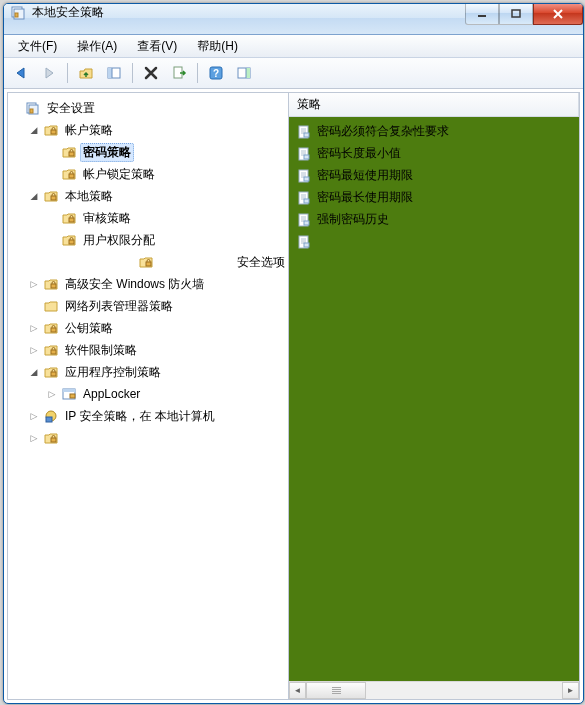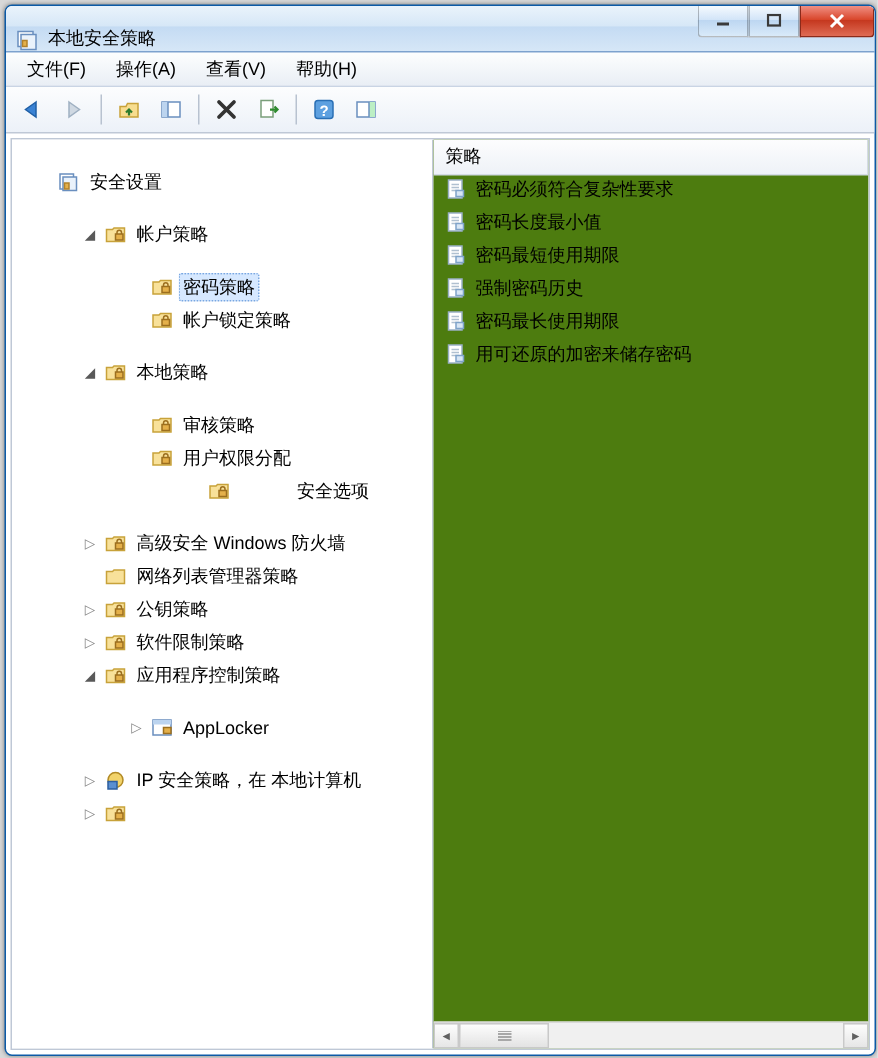--- a/index.html
+++ b/index.html
@@ -1,19 +1,19 @@
 <!DOCTYPE html>
 <html><head>
 <meta charset="utf-8">
 <style>
 html,body{margin:0;padding:0;font-family:"Microsoft YaHei","SimSun",Tahoma,sans-serif;font-size:12px;background:#d8d8d8}
 .window{width:579px;height:699px;margin:3px;background:#fff;border:1px solid #0c5aa6;box-shadow:0 0 3px rgba(0,0,0,.4);display:flex;flex-direction:column;border-radius:5px;overflow:hidden}
 
 
-.titlebar{height:30px;background:linear-gradient(to bottom,#eaf3fb 0%,#d6e7f7 45%,#c4dbf3 46%,#d6e7f7 100%);display:flex;align-items:flex-end;border-bottom:1px solid #7da2ce;position:relative}
+.titlebar{height:30px;background:linear-gradient(to bottom,#eaf3fb 0%,#d6e7f7 45%,#c4dbf3 46%,#d6e7f7 100%);display:flex;align-items:flex-start;border-bottom:1px solid #7da2ce;position:relative}
 .title-icon{width:16px;height:16px;margin:0 6px;display:inline-flex;align-items:center;justify-content:center}
 .title-text{font-size:12px;color:#000;flex:0 0 auto}
 .win-controls{position:absolute;right:0;top:0;display:flex}
 .win-btn{width:32px;height:20px;border:1px solid rgba(0,0,0,.25);border-top:none;background:linear-gradient(to bottom,#f5fafe,#d3e5f8 45%,#bcd6f1 46%,#d9eaf9);display:flex;align-items:center;justify-content:center}
 .win-btn:first-child{border-bottom-left-radius:3px}
 .win-btn.close{width:48px;background:linear-gradient(to bottom,#f08f83,#d9472c 45%,#c4361d 46%,#df6b54);border-color:#8b2a1a;border-bottom-right-radius:3px}
 .win-btn svg{display:block}
 
 
 .menubar{height:22px;display:flex;align-items:center;padding:0 4px;background:linear-gradient(to bottom,#fdfefe,#e9eef5);border-bottom:1px solid #c9d4e4}
@@ -24,34 +24,34 @@
 .tool-btn{width:24px;height:24px;display:flex;align-items:center;justify-content:center;border:1px solid transparent;border-radius:3px}
 .tool-sep{width:1px;height:20px;background:#b8c2d0;margin:0 3px}
 
 
 .client{flex:1;display:flex;border:1px solid #bfc8d6;margin:3px;overflow:hidden}
 
 .tree-pane{width:280px;border-right:1px solid #bfc8d6;overflow:auto;background:#fff;padding:4px 0}
 .list-pane{flex:1;display:flex;flex-direction:column;background:#4d7c0f;overflow:hidden}
 
 
-.tree ul{list-style:none;margin:13px;padding:0}
+.tree ul{list-style:none;margin:0;padding:0}
 .tree li{position:relative}
 .tree .row{display:flex;align-items:center;height:22px;white-space:nowrap}
 .tree .toggle{width:16px;height:16px;display:flex;align-items:center;justify-content:center;font-size:9px;color:#5b5b5b;flex:none}
 .tree .icon{width:18px;height:16px;display:flex;align-items:center;justify-content:center;flex:none;margin-right:2px}
 .tree .label{font-size:12px;padding:1px 3px;border-radius:2px}
 .tree .label.sel{background:#d6e8ff;border:1px dotted #7aa7e0;padding:0 2px}
 .tree ul.children{padding-left:18px}
 
 
 .list-header{height:23px;background:linear-gradient(to bottom,#fdfdfe,#eef2f7);border-bottom:1px solid #d4dbe5;display:flex;align-items:center}
 .list-header .col{padding:0 8px;font-size:12px;height:100%;display:flex;align-items:center;border-right:1px solid #d4dbe5}
 .list-body{flex:1;overflow:auto;padding-top:1px}
-.list-row{display:flex;align-items:flex-start;height:22px;padding:0 6px}
+.list-row{display:flex;align-items:flex-end;height:22px;padding:0 6px}
 .list-row .ic{width:18px;height:16px;display:flex;align-items:center;justify-content:center;flex:none;margin-right:4px}
 .list-row .txt{font-size:12px}
 
 
 .hscroll{height:17px;background:#f0f0f0;border-top:1px solid #d9d9d9;position:relative}
 .hscroll .btn{position:absolute;top:0;width:17px;height:17px;background:linear-gradient(to bottom,#fdfdfd,#e6e6e6);border:1px solid #c9c9c9;display:flex;align-items:center;justify-content:center;font-size:8px;color:#606060;box-sizing:border-box}
 .hscroll .btn.left{left:0}
 .hscroll .btn.right{right:0}
 .hscroll .thumb{position:absolute;top:0;bottom:0;left:17px;width:60px;background:linear-gradient(to bottom,#fdfdfd,#e3e3e3);border:1px solid #c9c9c9;box-sizing:border-box;display:flex;align-items:center;justify-content:center}
 .hscroll .thumb .grip{width:9px;height:7px;background:repeating-linear-gradient(to bottom,#a8a8a8 0 1px,transparent 1px 2px)}
@@ -173,21 +173,21 @@
                     <svg width="16" height="16">
                       <path d="M2 5h4l1-1h7v9H2z" fill="#f8e19a" stroke="#c8a23a"></path>
                       <rect x="8" y="8" width="5" height="4" fill="#e4b04a" stroke="#9c6f1f"></rect>
                       <path d="M9 8v-1a1.5 1.5 0 013 0v1" fill="none" stroke="#9c6f1f"></path>
                     </svg>
                   </span>
                   <span class="label">帐户策略</span>
                 </div>
                 <ul class="children">
                   <li>
-                    <div class="row" style="padding-left: 0px;">
+                    <div class="row" style="padding-left: 0px; font-weight: bold;">
                       <span class="toggle"></span>
                       <span class="icon">
                         <svg width="16" height="16">
                           <path d="M2 5h4l1-1h7v9H2z" fill="#f8e19a" stroke="#c8a23a"></path>
                           <rect x="8" y="8" width="5" height="4" fill="#e4b04a" stroke="#9c6f1f"></rect>
                           <path d="M9 8v-1a1.5 1.5 0 013 0v1" fill="none" stroke="#9c6f1f"></path>
                         </svg>
                       </span>
                       <span class="label sel">密码策略</span>
                     </div>
@@ -412,45 +412,44 @@
           <div class="list-row">
             <span class="ic">
               <svg width="16" height="16">
                 <rect x="3" y="2" width="9" height="12" fill="#fff" stroke="#9ab0c6"></rect>
                 <line x1="5" y1="5" x2="10" y2="5" stroke="#b0c0d0"></line>
                 <line x1="5" y1="7" x2="10" y2="7" stroke="#b0c0d0"></line>
                 <line x1="5" y1="9" x2="10" y2="9" stroke="#b0c0d0"></line>
                 <rect x="8" y="9" width="5" height="4" fill="#d8e6f4" stroke="#7fa3c9"></rect>
               </svg>
             </span>
+            <span class="txt">密码最长使用期限</span>
+          </div>
+          <div class="list-row">
+            <span class="ic">
+              <svg width="16" height="16">
+                <rect x="3" y="2" width="9" height="12" fill="#fff" stroke="#9ab0c6"></rect>
+                <line x1="5" y1="5" x2="10" y2="5" stroke="#b0c0d0"></line>
+                <line x1="5" y1="7" x2="10" y2="7" stroke="#b0c0d0"></line>
+                <line x1="5" y1="9" x2="10" y2="9" stroke="#b0c0d0"></line>
+                <rect x="8" y="9" width="5" height="4" fill="#d8e6f4" stroke="#7fa3c9"></rect>
+              </svg>
+            </span>
             <span class="txt">强制密码历史</span>
           </div>
           <div class="list-row">
             <span class="ic">
               <svg width="16" height="16">
                 <rect x="3" y="2" width="9" height="12" fill="#fff" stroke="#9ab0c6"></rect>
                 <line x1="5" y1="5" x2="10" y2="5" stroke="#b0c0d0"></line>
                 <line x1="5" y1="7" x2="10" y2="7" stroke="#b0c0d0"></line>
                 <line x1="5" y1="9" x2="10" y2="9" stroke="#b0c0d0"></line>
                 <rect x="8" y="9" width="5" height="4" fill="#d8e6f4" stroke="#7fa3c9"></rect>
               </svg>
             </span>
-            <span class="txt">密码最长使用期限</span>
-          </div>
-          <div class="list-row">
-            <span class="ic">
-              <svg width="16" height="16">
-                <rect x="3" y="2" width="9" height="12" fill="#fff" stroke="#9ab0c6"></rect>
-                <line x1="5" y1="5" x2="10" y2="5" stroke="#b0c0d0"></line>
-                <line x1="5" y1="7" x2="10" y2="7" stroke="#b0c0d0"></line>
-                <line x1="5" y1="9" x2="10" y2="9" stroke="#b0c0d0"></line>
-                <rect x="8" y="9" width="5" height="4" fill="#d8e6f4" stroke="#7fa3c9"></rect>
-              </svg>
-            </span>
-            <span class="txt">用可还原的加密来储存密码</span>
           </div>
         </div>
       <div class="hscroll">
         <div class="btn left">◄</div>
         <div class="thumb">
             <div class="grip"></div>
           </div>
         <div class="btn right">►</div>
       </div>
     </div>

